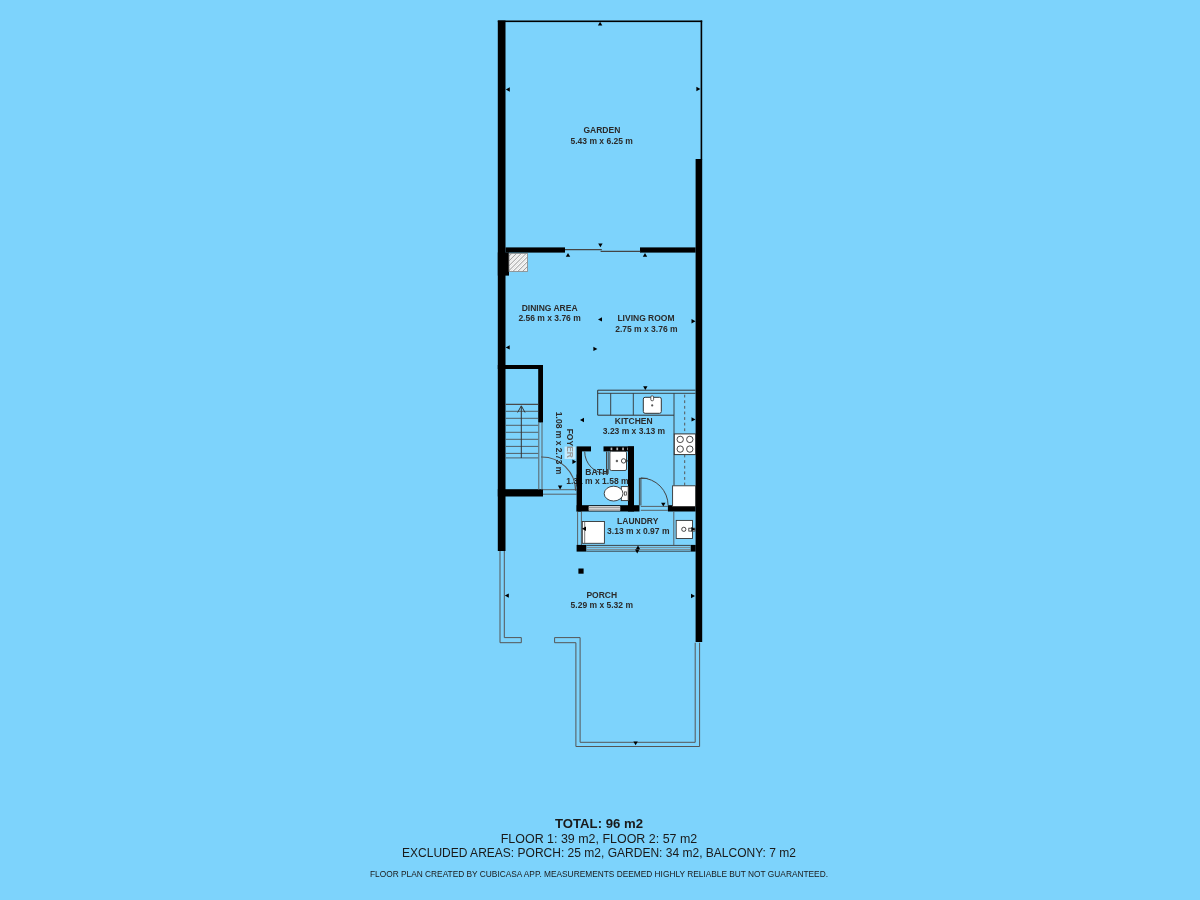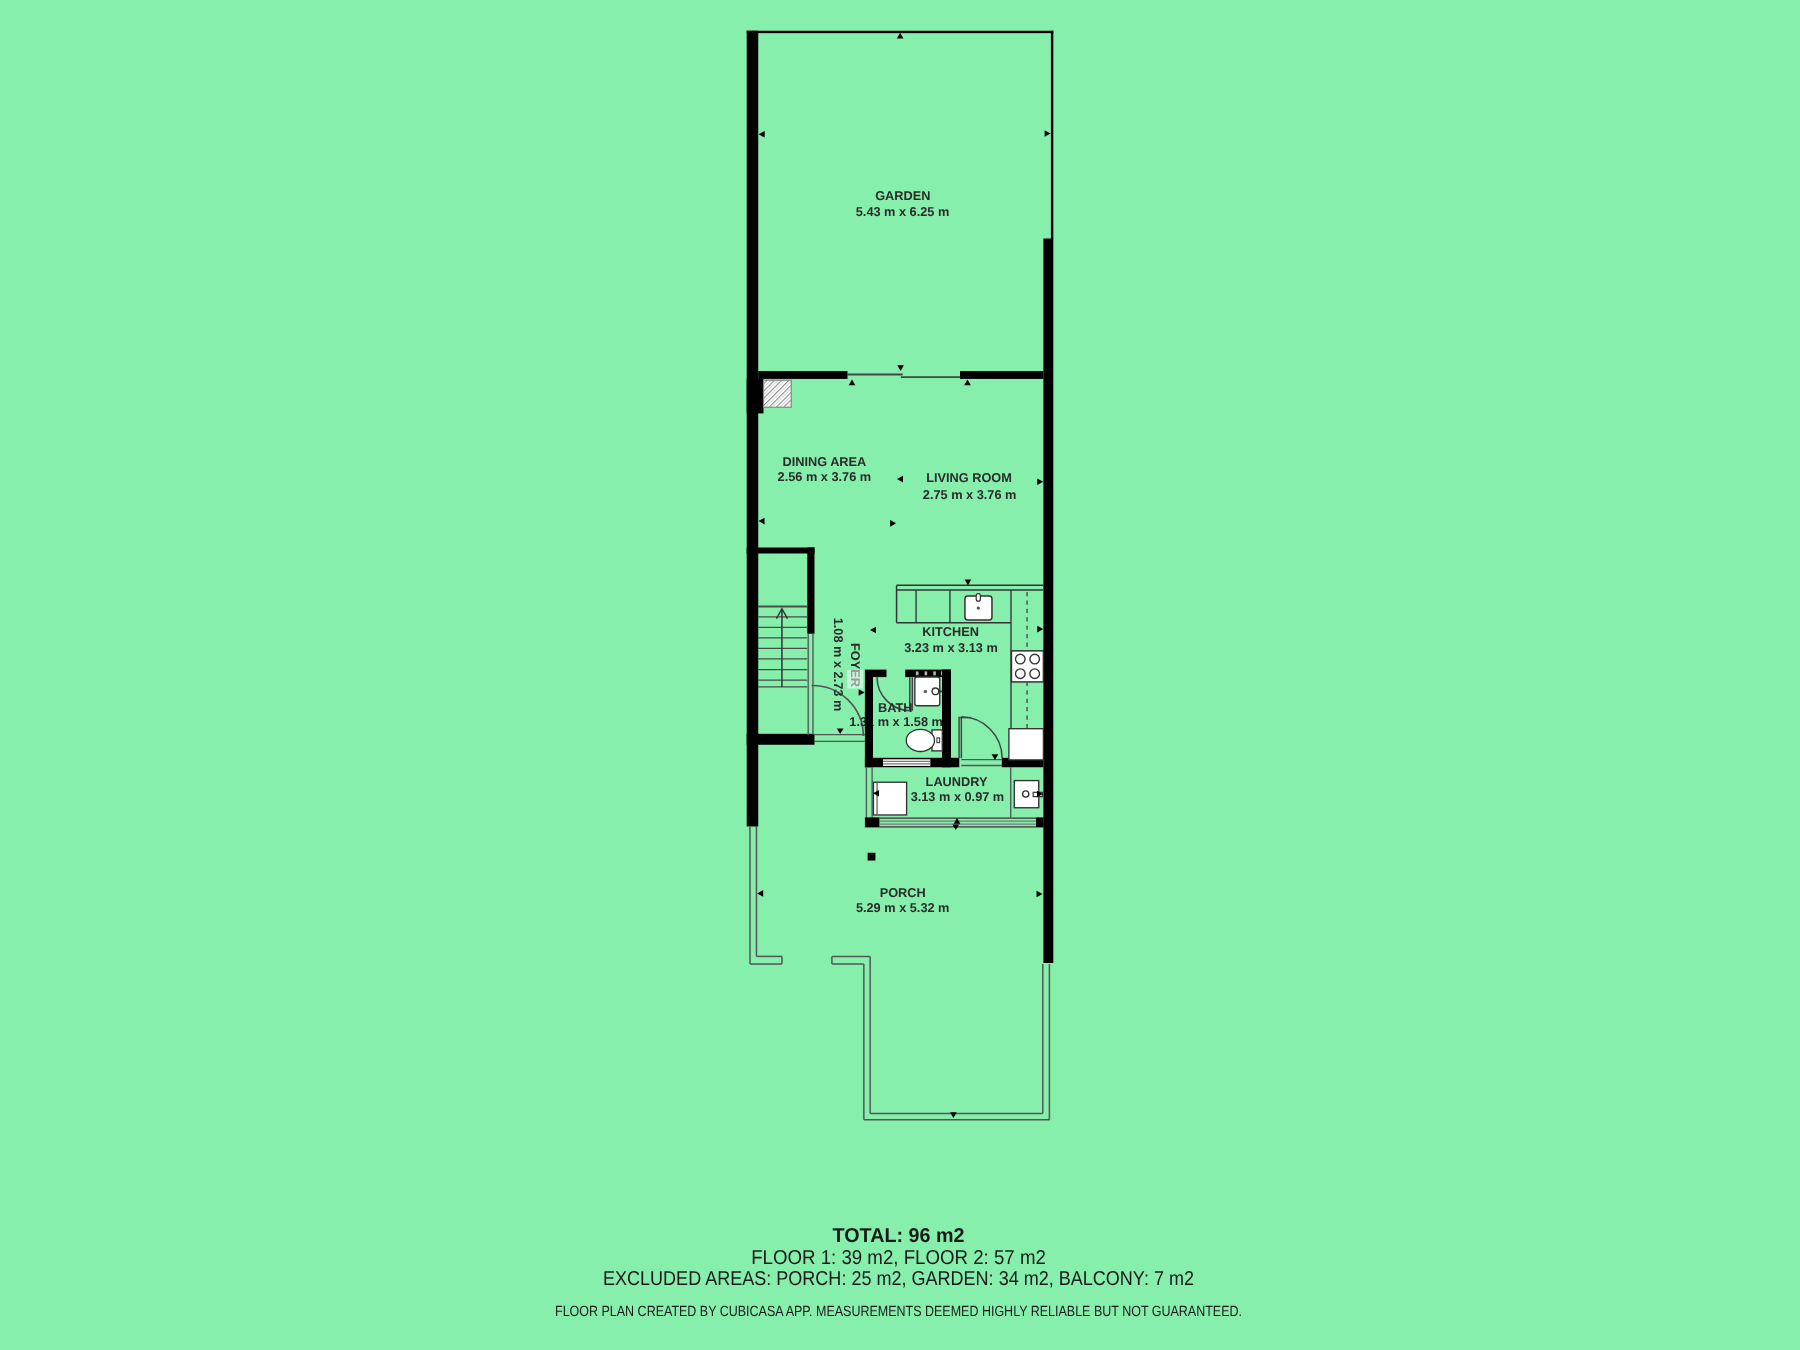--- a/index.html
+++ b/index.html
@@ -1,16 +1,16 @@
 <!DOCTYPE html>
 <html><head>
 <meta charset="utf-8">
 <style>
   html,body{margin:0;padding:0;background:#fff;}
-  .page{position:relative;width:1200px;height:900px;background:#86efac;overflow:hidden;
+  .page{position:relative;width:1200px;height:900px;background:#7dd3fc;overflow:hidden;
         font-family:"Liberation Sans", sans-serif;}
   svg{position:absolute;left:0;top:0;transform:translateZ(0);}
   text{font-family:"Liberation Sans", sans-serif;}
   .rl{font-weight:bold;font-size:8.5px;fill:#2b2b2b;}
 </style>
 </head>
 <body>
 <div class="page">
 <svg width="1200" height="900" viewBox="0 0 1200 900">
 <defs>

